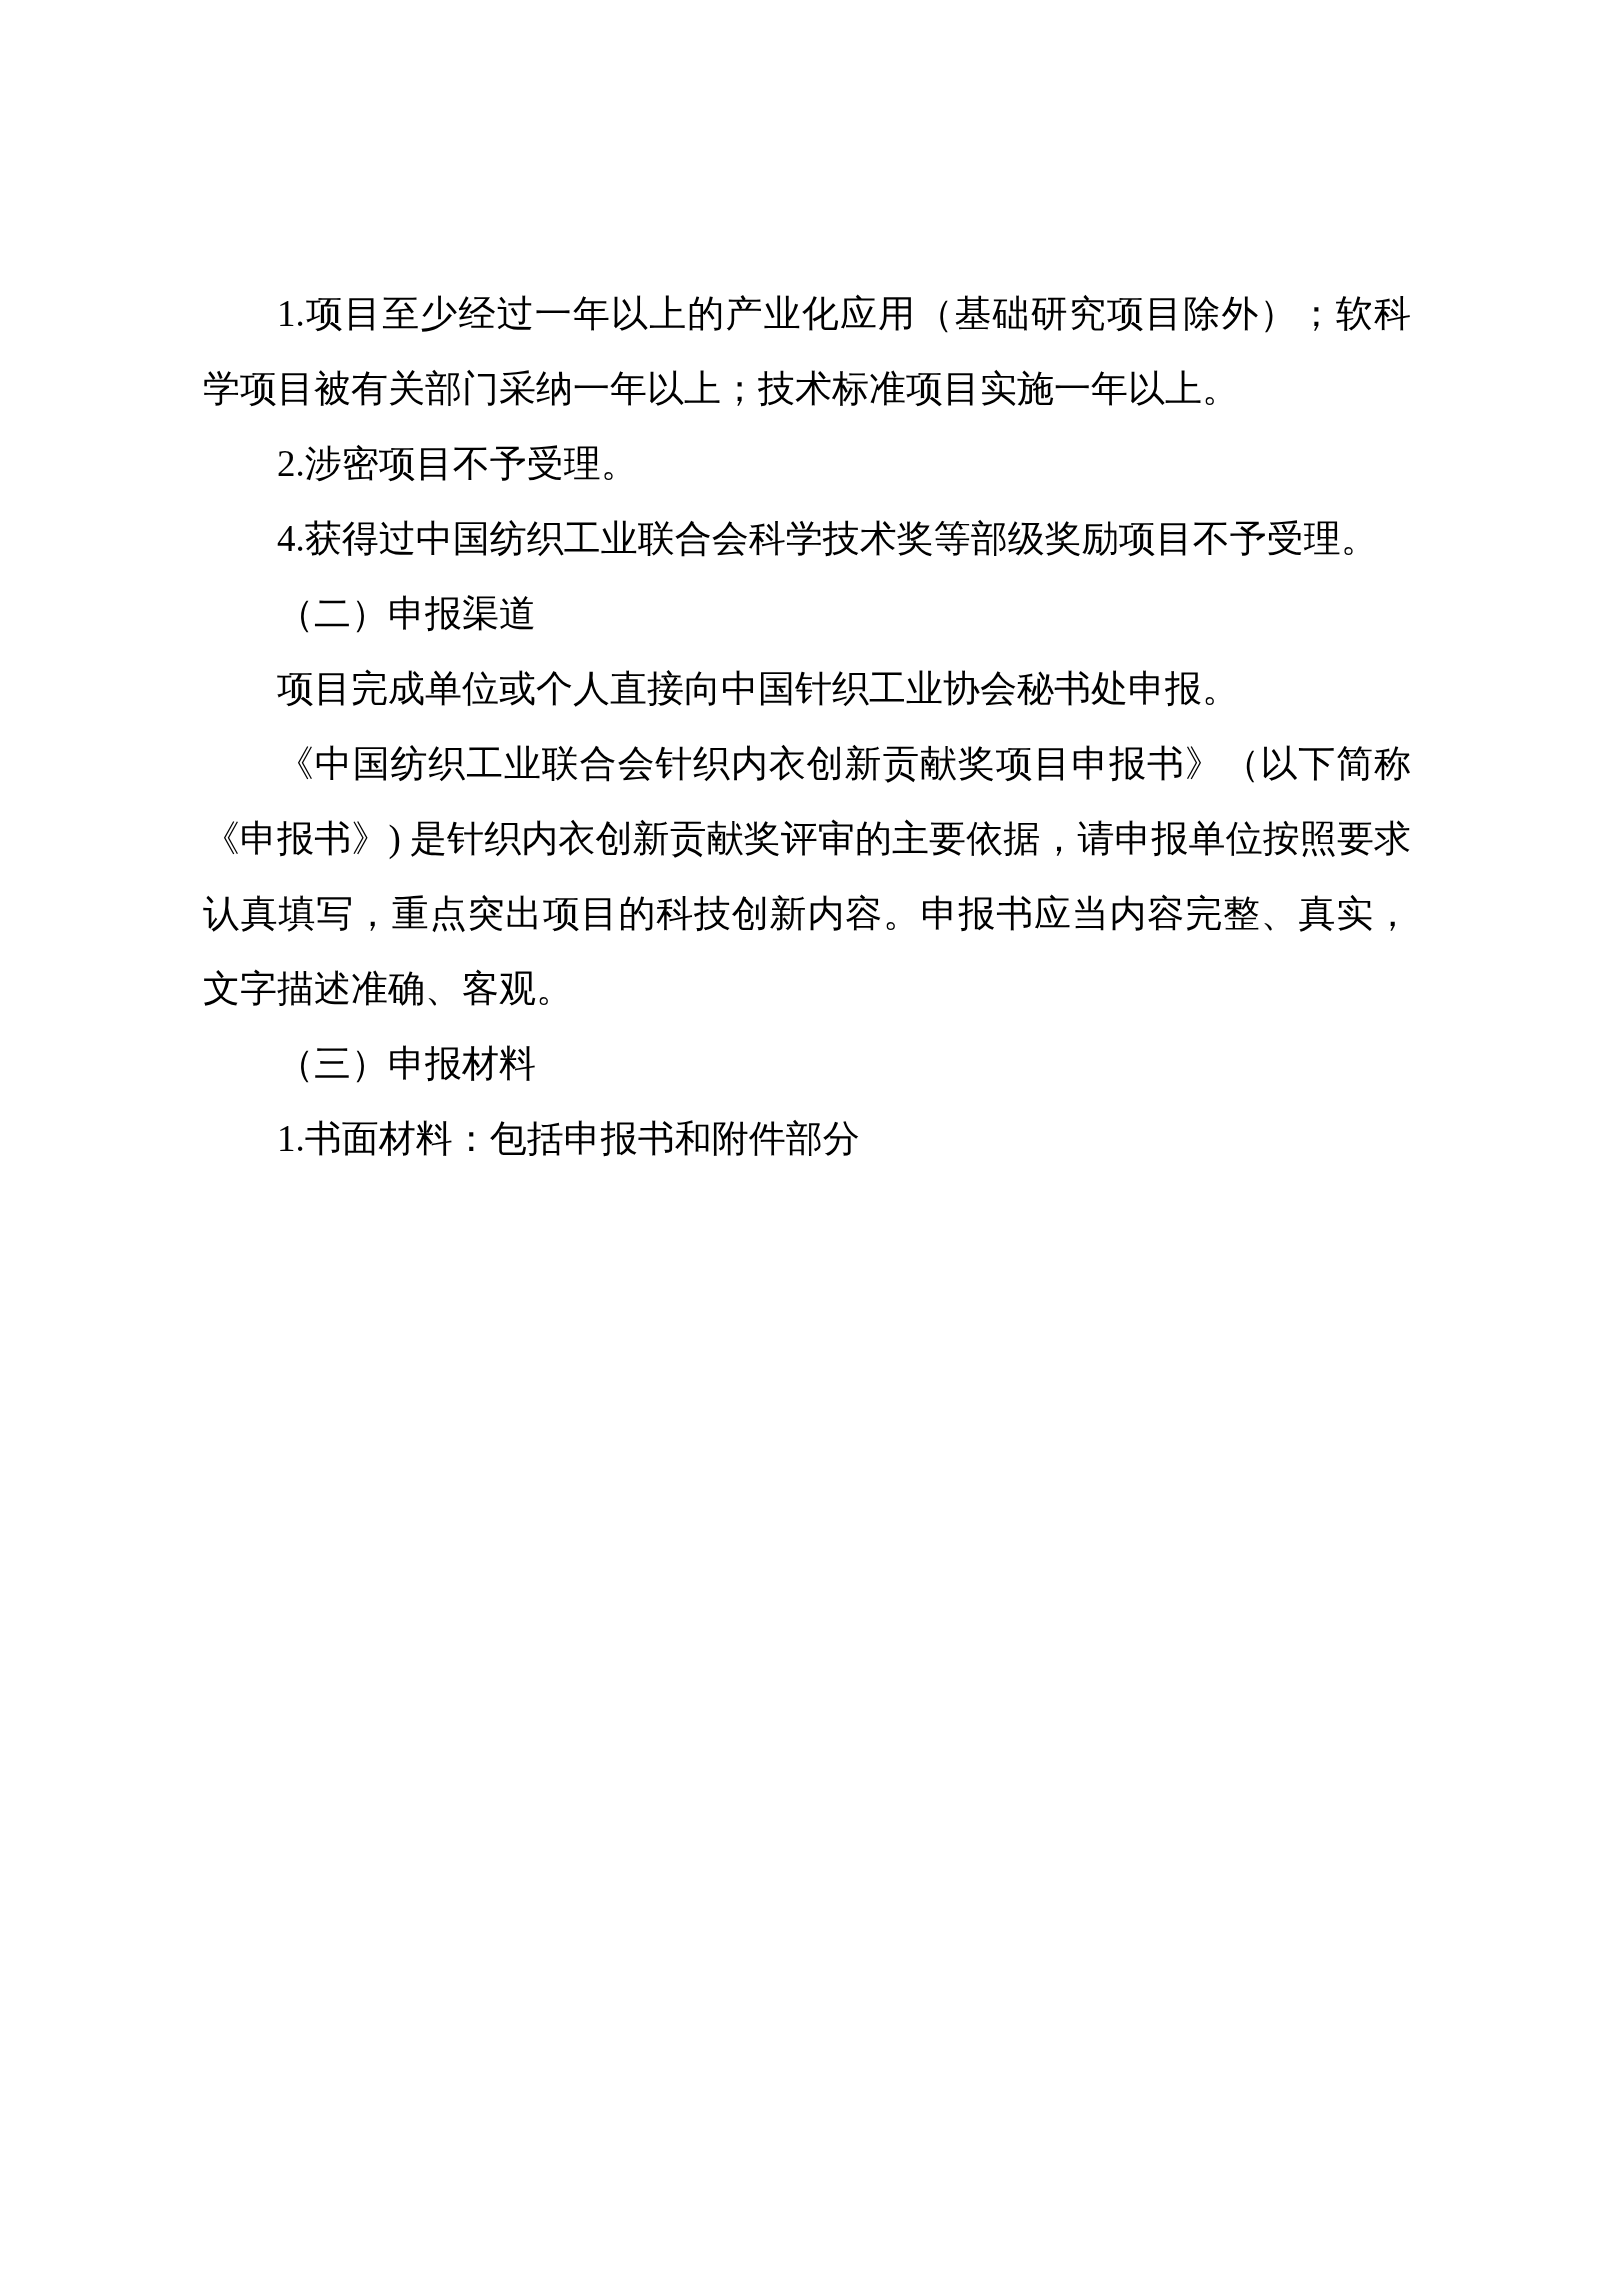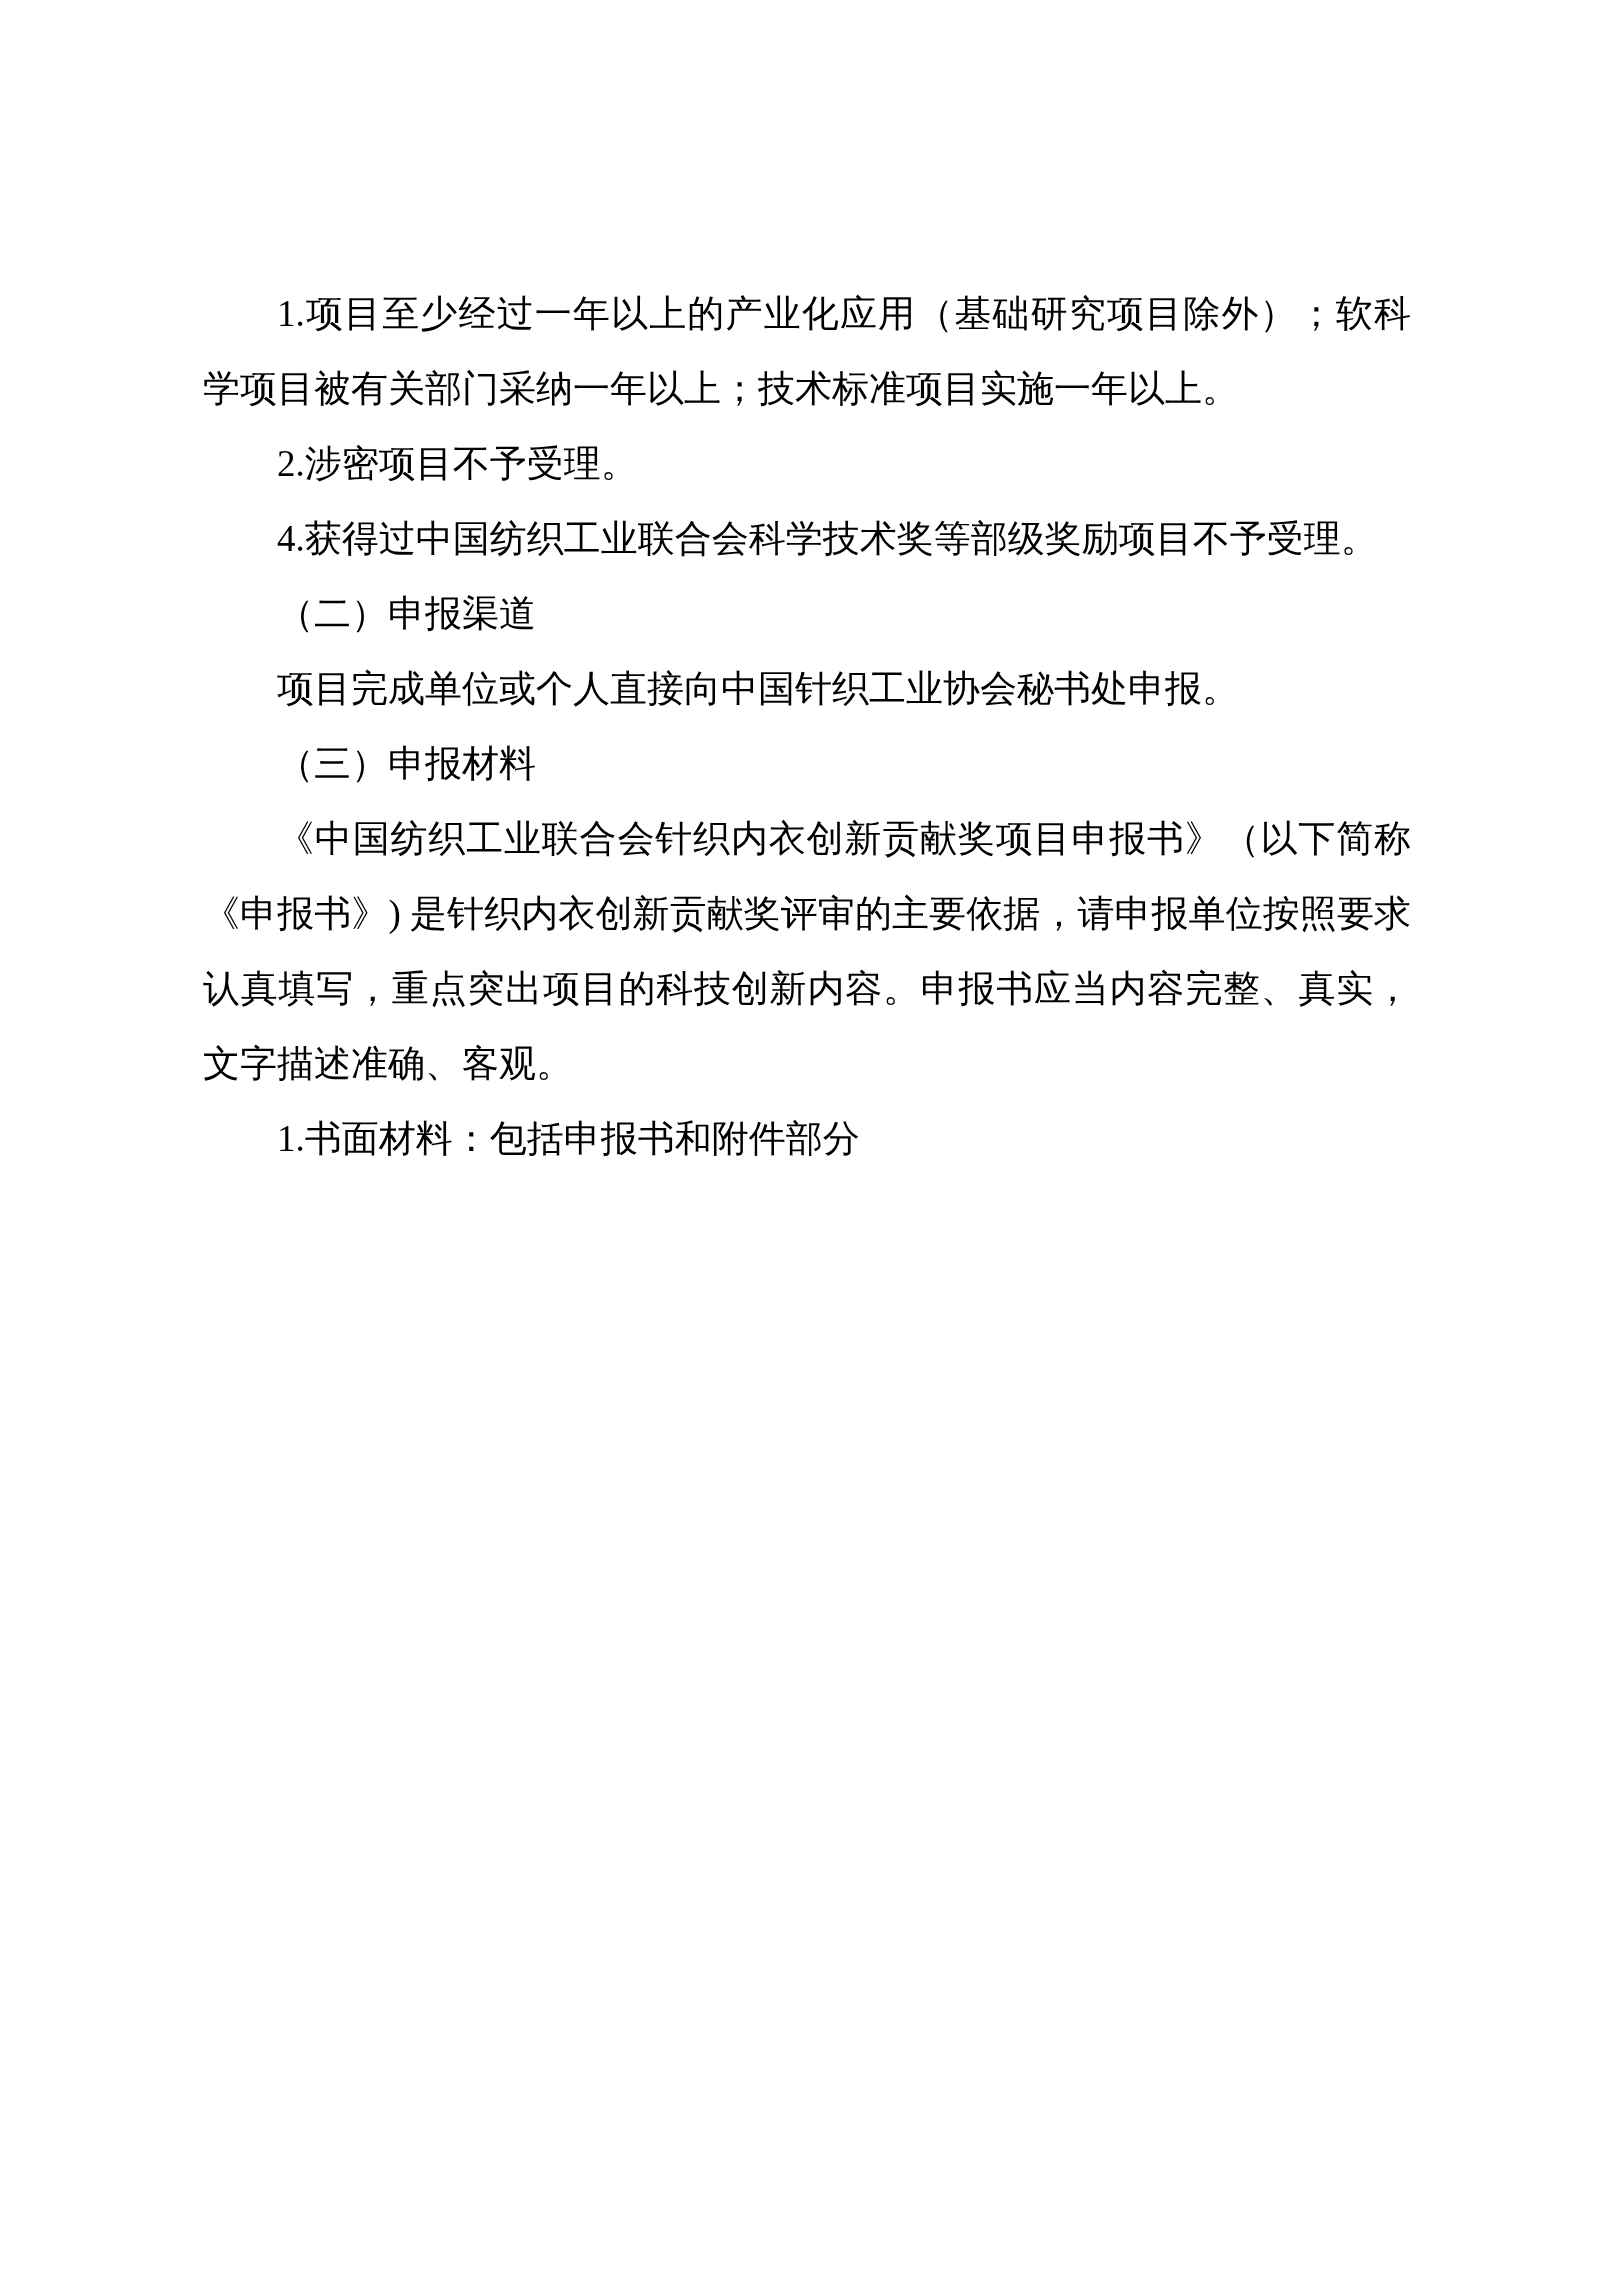--- a/index.html
+++ b/index.html
@@ -36,18 +36,18 @@
 </head>
 <body>
 
 <div class="page">
   <div class="text-block">
     <p class="para">1.项目至少经过一年以上的产业化应用（基础研究项目除外）；软科学项目被有关部门采纳一年以上；技术标准项目实施一年以上。</p>
     <p class="para">2.涉密项目不予受理。</p>
     <p class="para">4.获得过中国纺织工业联合会科学技术奖等部级奖励项目不予受理。</p>
     <p class="para">（二）申报渠道</p>
     <p class="para">项目完成单位或个人直接向中国针织工业协会秘书处申报。</p>
+    <p class="para">《中国纺织工业联合会针织内衣创新贡献奖项目申报书》（以下简称《申报书》) 是针织内衣创新贡献奖评审的主要依据，请申报单位按照要求认真填写，重点突出项目的科技创新内容。申报书应当内容完整、真实，文字描述准确、客观。</p>
     <p class="para">（三）申报材料</p>
-    <p class="para">《中国纺织工业联合会针织内衣创新贡献奖项目申报书》（以下简称《申报书》) 是针织内衣创新贡献奖评审的主要依据，请申报单位按照要求认真填写，重点突出项目的科技创新内容。申报书应当内容完整、真实，文字描述准确、客观。</p>
     <p class="para">1.书面材料：包括申报书和附件部分</p>
   </div>
 </div>
 
 
 </body></html>

